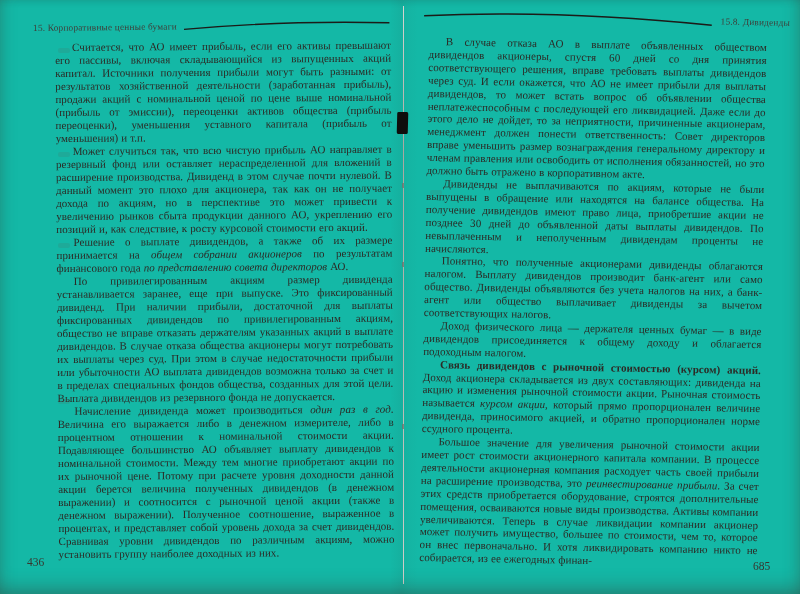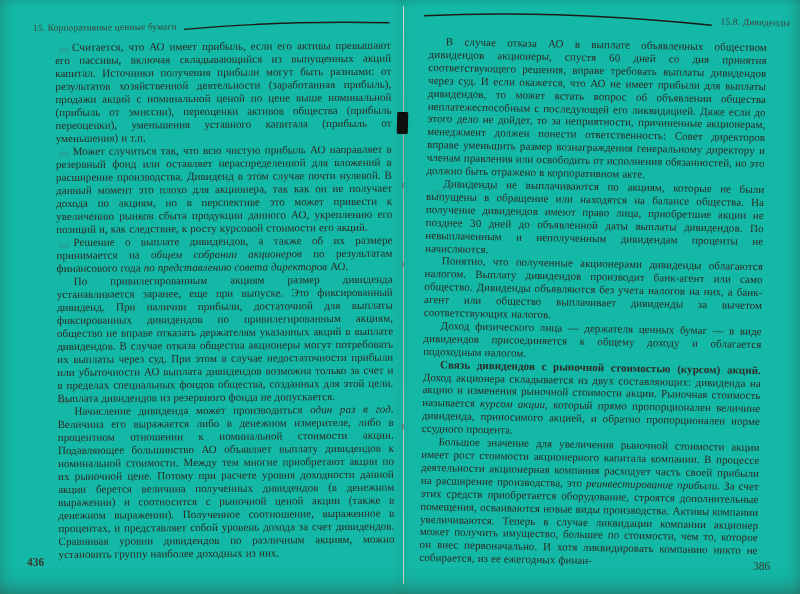--- a/index.html
+++ b/index.html
@@ -21,21 +21,21 @@
   .body-right{left:429px;top:35px;width:338px;transform:rotate(1.05deg);transform-origin:0 0;}
   .body-text p{
     margin:0;font-size:11px;line-height:13px;text-align:justify;
     text-indent:17px;letter-spacing:.05px;word-spacing:.2px;
   }
   .body-right p{line-height:12.9px;}
   .it{font-style:italic;}
   .bd{font-weight:bold;}
   
   .page-num{position:absolute;font-size:11.5px;color:#38372f;}
-  .pn-left{left:27px;top:556px;font-weight:bold;}
+  .pn-left{left:27px;top:556px;}
   .pn-right{left:753px;top:560px;}
   
   .gutter{position:absolute;left:390px;top:0;width:28px;height:594px;
     background:linear-gradient(90deg,rgba(50,48,40,0) 0%,rgba(50,48,40,.06) 42%,rgba(50,48,40,.03) 58%,rgba(50,48,40,0) 100%);}
   .bind-line{position:absolute;left:403px;top:6px;width:1px;height:578px;
     background:linear-gradient(#d6d5d0,#a8a7a0 25%,#bcbbb5 70%,#cfcec9);}
   .bind-mark{position:absolute;left:397px;top:112px;width:11px;height:22px;
     background:#0e0e0c;border-radius:1.5px;transform:rotate(1.5deg);}
   .tick{position:absolute;left:402px;width:2px;height:5px;background:#73726c;opacity:.75;}
   .t1{top:183px;}.t2{top:262px;}.t3{top:424px;}
@@ -79,21 +79,21 @@
   <div class="body-text body-right">
       <p><span>В случае отказа АО в выплате объявленных обществом дивидендов акционеры, спустя 60 дней со дня принятия соответствующего решения, вправе требовать выплаты дивидендов через суд. И если окажется, что АО не имеет прибыли для выплаты дивидендов, то может встать вопрос об объявлении общества неплатежеспособным с последующей его ликвидацией. Даже если до этого дело не дойдет, то за неприятности, причиненные акционерам, менеджмент должен понести ответственность: Совет директоров вправе уменьшить размер вознаграждения генеральному директору и членам правления или освободить от исполнения обязанностей, но это должно быть отражено в корпоративном акте.</span></p>
       <p><span>Дивиденды не выплачиваются по акциям, которые не были выпущены в обращение или находятся на балансе общества. На получение дивидендов имеют право лица, приобретшие акции не позднее 30 дней до объявленной даты выплаты дивидендов. По невыплаченным и неполученным дивидендам проценты не начисляются.</span></p>
       <p><span>Понятно, что полученные акционерами дивиденды облагаются налогом. Выплату дивидендов производит банк-агент или само общество. Дивиденды объявляются без учета налогов на них, а банк-агент или общество выплачивает дивиденды за вычетом соответствующих налогов.</span></p>
       <p><span>Доход физического лица — держателя ценных бумаг — в виде дивидендов присоединяется к общему доходу и облагается подоходным налогом.</span></p>
       <p><span class="bd">Связь дивидендов с рыночной стоимостью (курсом) акций.</span><span> Доход акционера складывается из двух составляющих: дивиденда на акцию и изменения рыночной стоимости акции. Рыночная стоимость называется </span><span class="it">курсом акции</span><span>, который прямо пропорционален величине дивиденда, приносимого акцией, и обратно пропорционален норме ссудного процента.</span></p>
       <p><span>Большое значение для увеличения рыночной стоимости акции имеет рост стоимости акционерного капитала компании. В процессе деятельности акционерная компания расходует часть своей прибыли на расширение производства, это </span><span class="it">реинвестирование прибыли</span><span>. За счет этих средств приобретается оборудование, строятся дополнительные помещения, осваиваются новые виды производства. Активы компании увеличиваются. Теперь в случае ликвидации компании акционер может получить имущество, большее по стоимости, чем то, которое он внес первоначально. И хотя ликвидировать компанию никто не собирается, из ее ежегодных финан-</span></p>
     </div>
 
   <div class="page-num pn-left">436</div>
-  <div class="page-num pn-right">386</div>
+  <div class="page-num pn-right">685</div>
 
   <div class="gutter"></div>
   <div class="bind-line"></div>
   <div class="bind-mark"></div>
   <div class="tick t1"></div>
   <div class="tick t2"></div>
   <div class="tick t3"></div>
 
   <div class="smudge" style="left:58px;top:48px;"></div>
   <div class="smudge" style="left:58px;top:152px;"></div>

